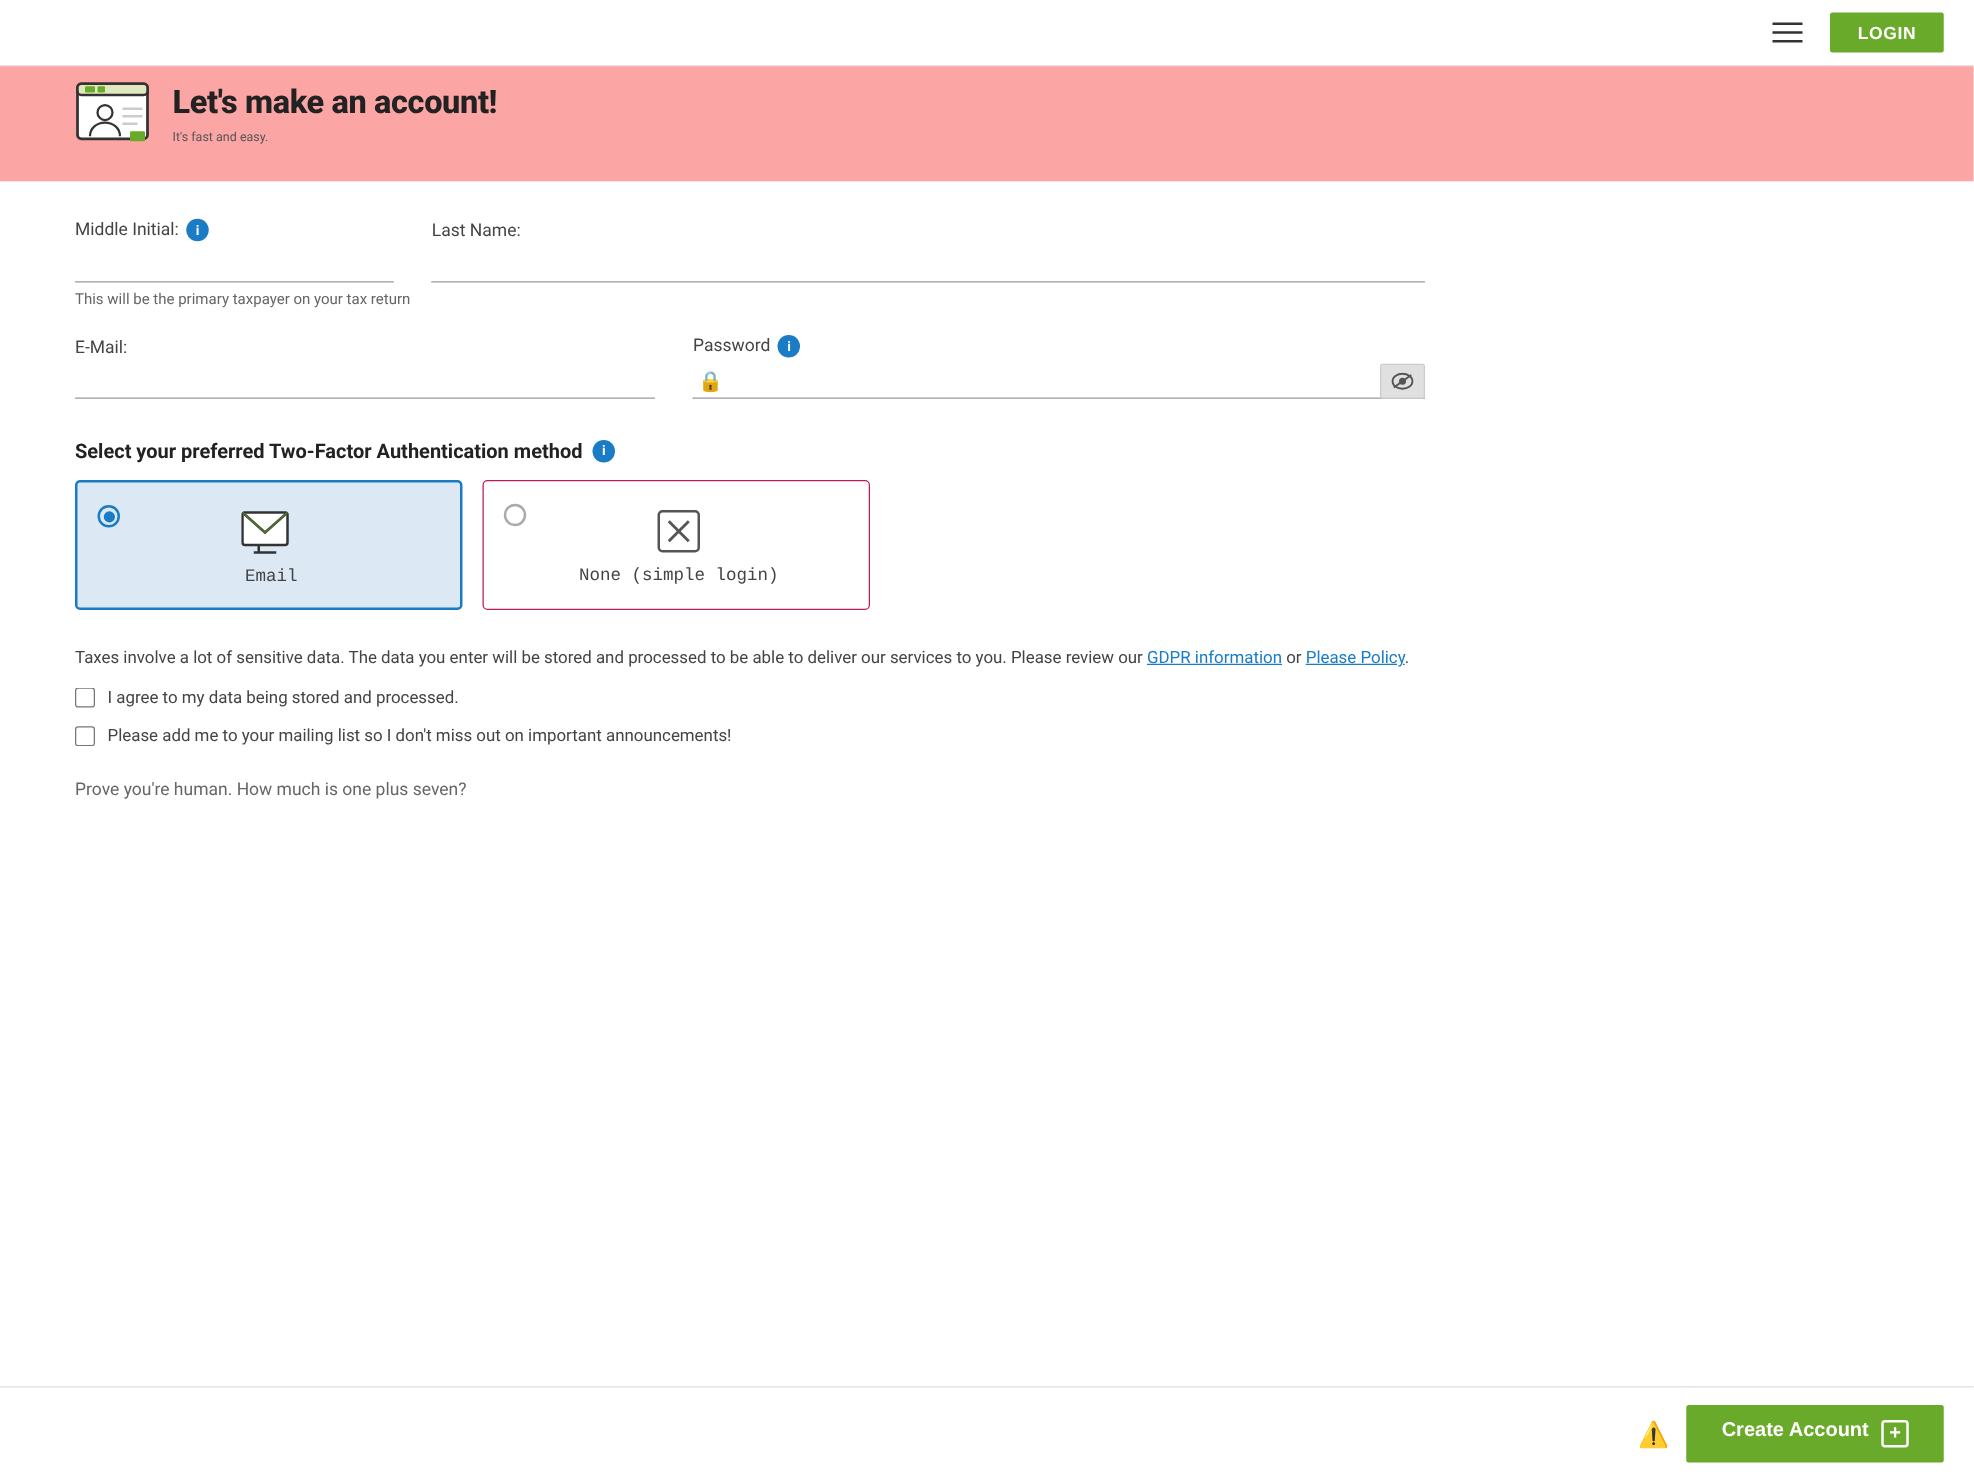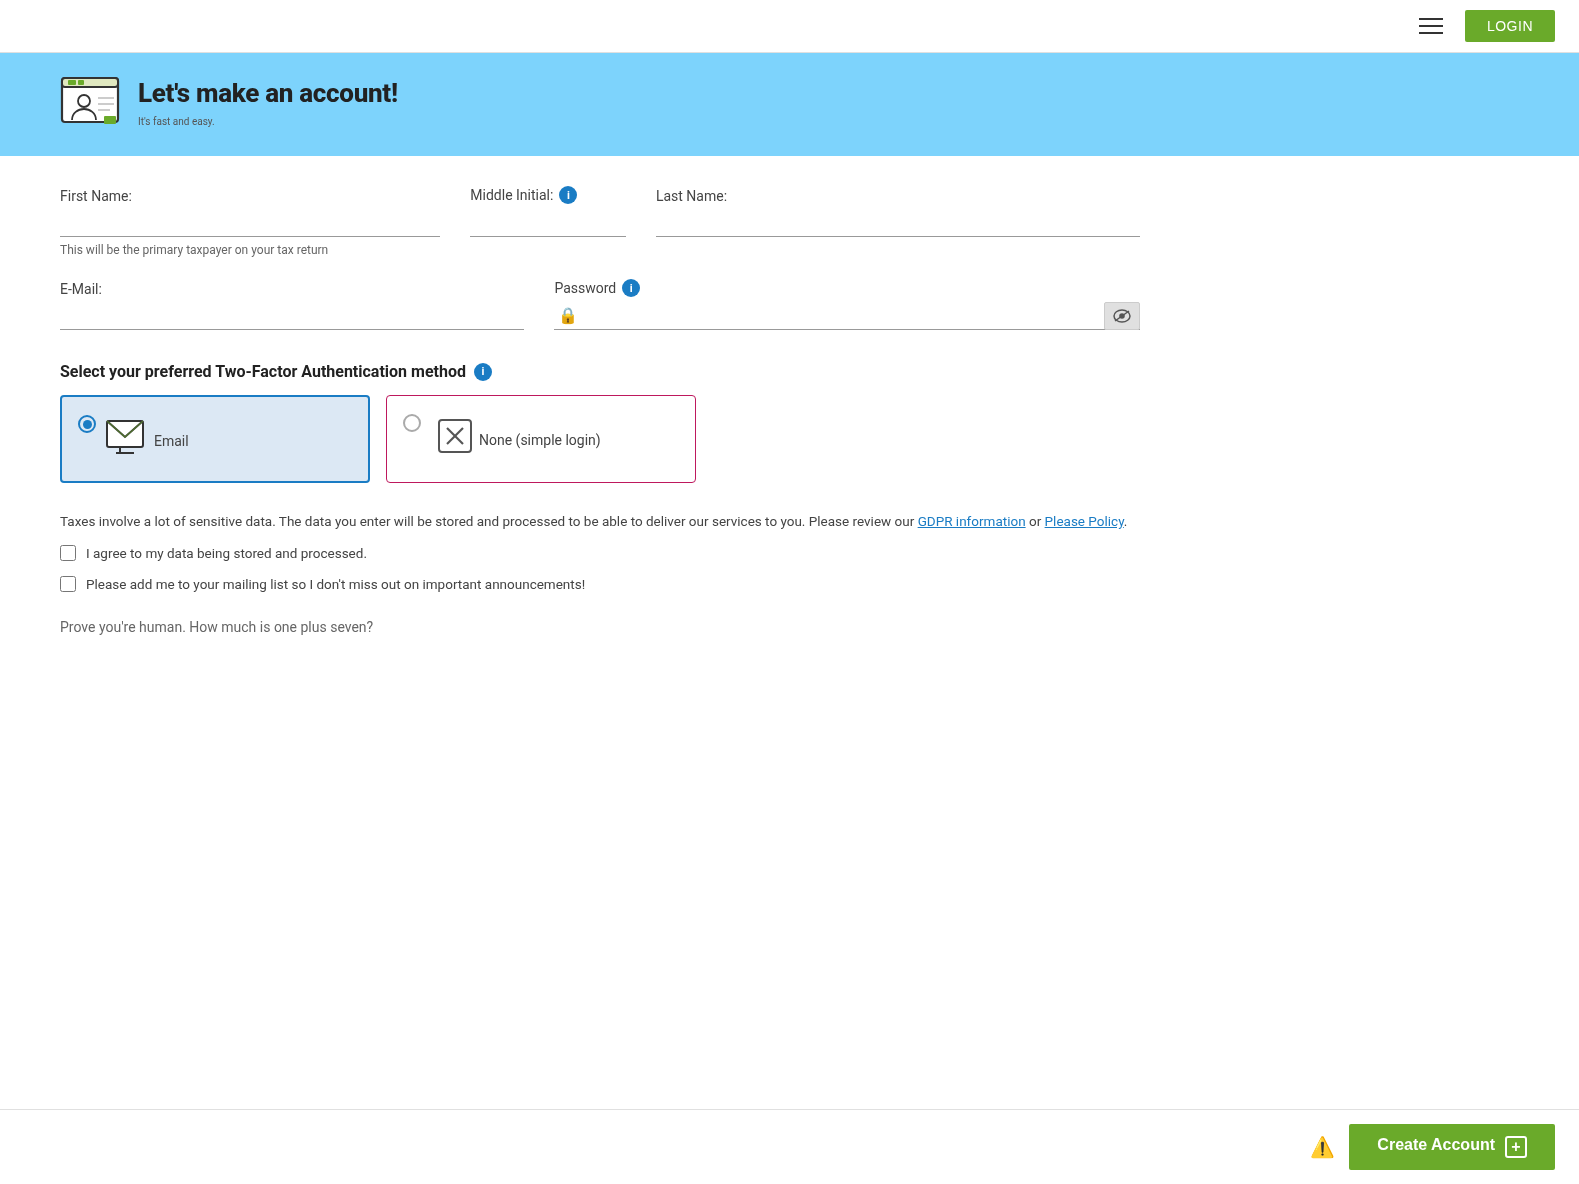--- a/index.html
+++ b/index.html
@@ -32,30 +32,30 @@
       width: 24px;
       height: 2px;
       background: #333;
     }
     .login-button {
       background: #6aaa2a;
       color: #fff;
       border: none;
       padding: 8px 22px;
       font-size: 14px;
-      font-weight: 400;
+      font-weight: 700;
       cursor: pointer;
       letter-spacing: 0.5px;
       border-radius: 2px;
     }
 
     
     .hero-banner {
-      background: #7dd3fc;
-      padding: 23px 60px 28px 60px;
+      background: #fca5a5;
+      padding: 12px 60px 28px 60px;
     }
     .hero-banner-inner {
       display: flex;
       align-items: center;
       gap: 18px;
     }
     .hero-icon {
       width: 60px;
       height: 52px;
       flex-shrink: 0;
@@ -241,24 +241,25 @@
       width: 9px;
       height: 9px;
       border-radius: 50%;
       background: #1a7cc4;
     }
     .radio-btn.unchecked {
       border-color: #aaa;
     }
     .tfa-content {
       display: flex;
-      flex-direction: row;
+      flex-direction: column;
       align-items: center;
       width: 100%;
       margin-top: 4px;
+      font-family: Liberation Mono, monospace;
     }
     .tfa-icon {
       width: 48px;
       height: 40px;
       margin-bottom: 8px;
     }
     .tfa-name {
       font-size: 14px;
       color: #444;
     }
@@ -381,24 +382,20 @@
     <div>
       <h1 class="hero-title">Let's make an account!</h1>
       <p class="hero-subtitle">It's fast and easy.</p>
     </div>
   </div>
 </section>
 
 <main class="form-area">
 
   <div class="name-row">
-    <div class="field-group first-name">
-      <label class="field-label">First Name:</label>
-      <input class="text-input" type="text" value="" style="">
-    </div>
     <div class="field-group middle-initial">
       <label class="field-label">
         <span>Middle Initial:</span>
         <span class="info-badge">i</span>
       </label>
       <input class="text-input" type="text" value="" style="">
     </div>
     <div class="field-group last-name">
       <label class="field-label">Last Name:</label>
       <input class="text-input" type="text" value="" style="">

